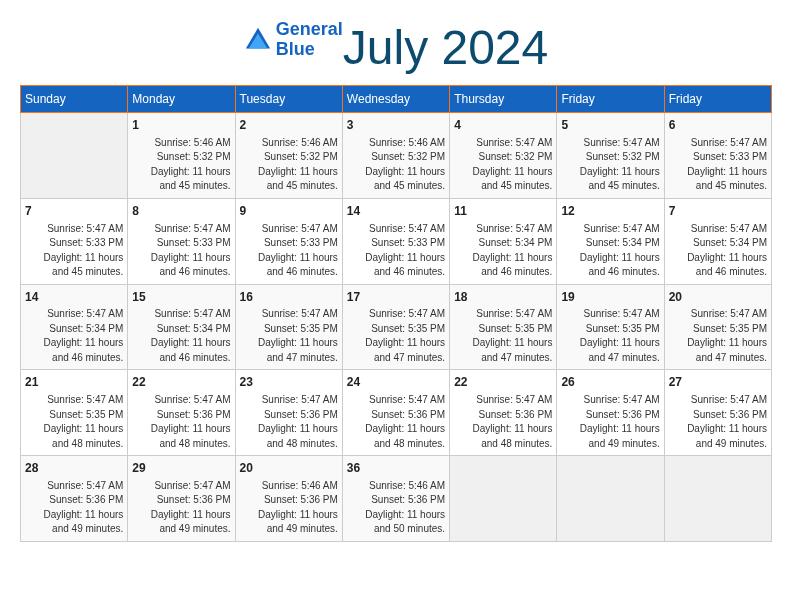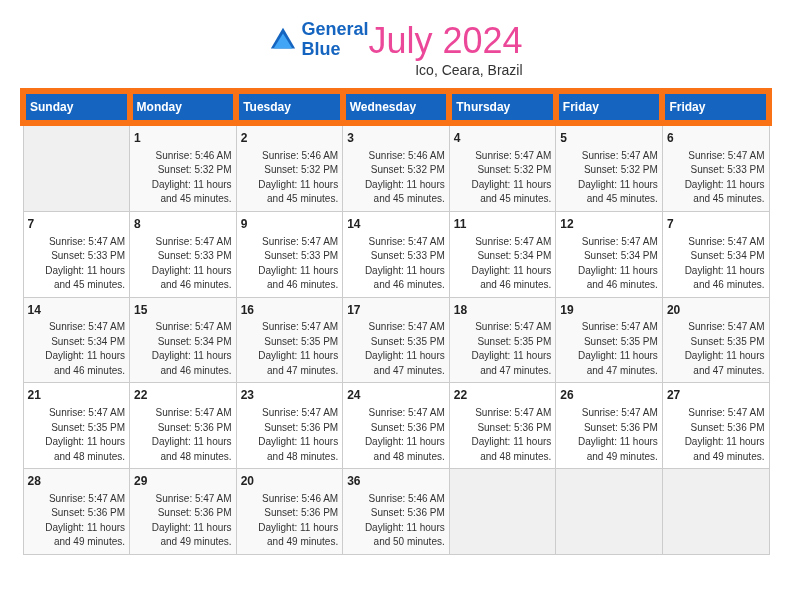--- a/index.html
+++ b/index.html
@@ -31,41 +31,41 @@
       color: #1565c0;
     }
     .logo-icon {
       width: 28px;
       height: 28px;
     }
     .title-block {
       text-align: right;
     }
     .month-title {
-      font-size: 36px;
-      color: #ec4899;
+      font-size: 48px;
+      color: #0c4a6e;
       font-weight: normal;
     }
     .location {
       font-size: 14px;
       color: #333;
     }
     table {
       width: 100%;
       border-collapse: collapse;
       font-size: 11px;
     }
     thead tr th {
       background-color: #1565c0;
       color: #fff;
       padding: 6px 4px;
       text-align: left;
       font-size: 12px;
-      font-weight: bold;
-      border: 6px solid #f97316;
+      font-weight: normal;
+      border: 1px solid #f97316;
     }
     tbody tr td {
       border: 1px solid #ccc;
       vertical-align: top;
       padding: 4px;
       height: 80px;
       width: calc(100% / 7);
       color: #222;
       line-height: 1.4;
     }
@@ -100,21 +100,20 @@
       <polygon points="15,2 28,24 2,24" fill="#1565c0"></polygon>
       <polygon points="15,8 25,24 5,24" fill="#42a5f5"></polygon>
     </svg>
     <div class="logo-text">
       <div><span>General</span></div>
       <div><span>Blue</span></div>
     </div>
   </div>
   <div class="title-block">
     <div class="month-title">July 2024</div>
-    <div class="location">Ico, Ceara, Brazil</div>
   </div>
 </div>
 
 <table>
   <thead>
     <tr>
     <th>Sunday</th>
         <th>Monday</th>
         <th>Tuesday</th>
         <th>Wednesday</th>

